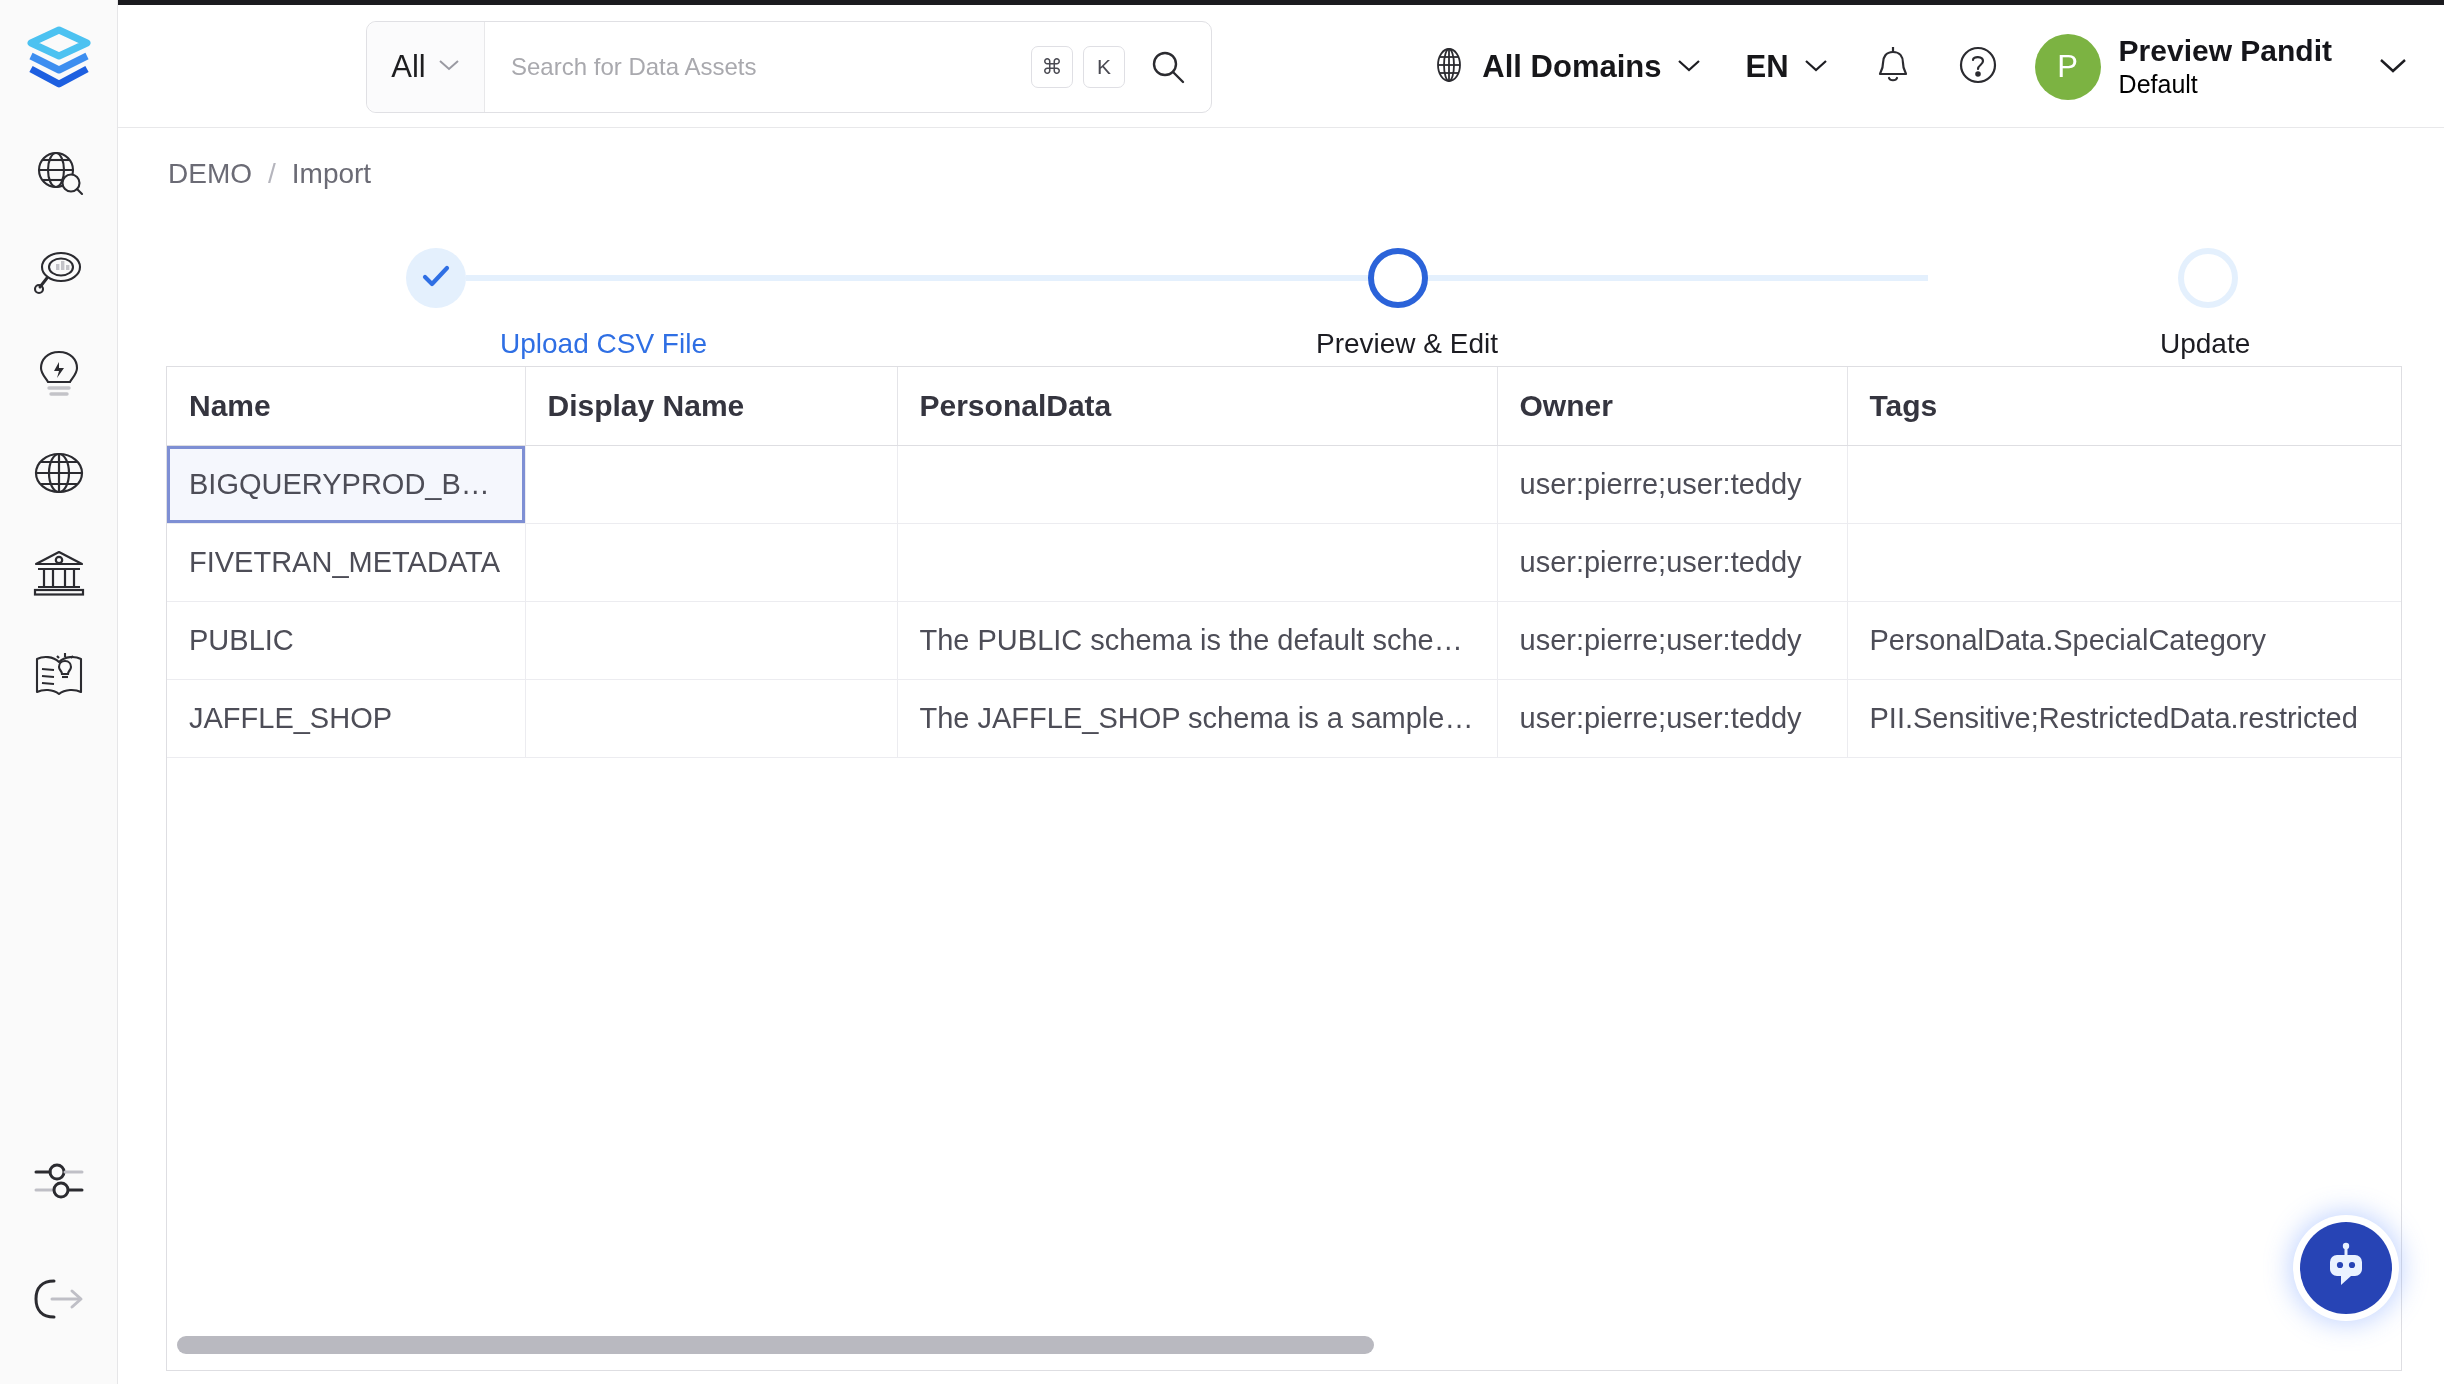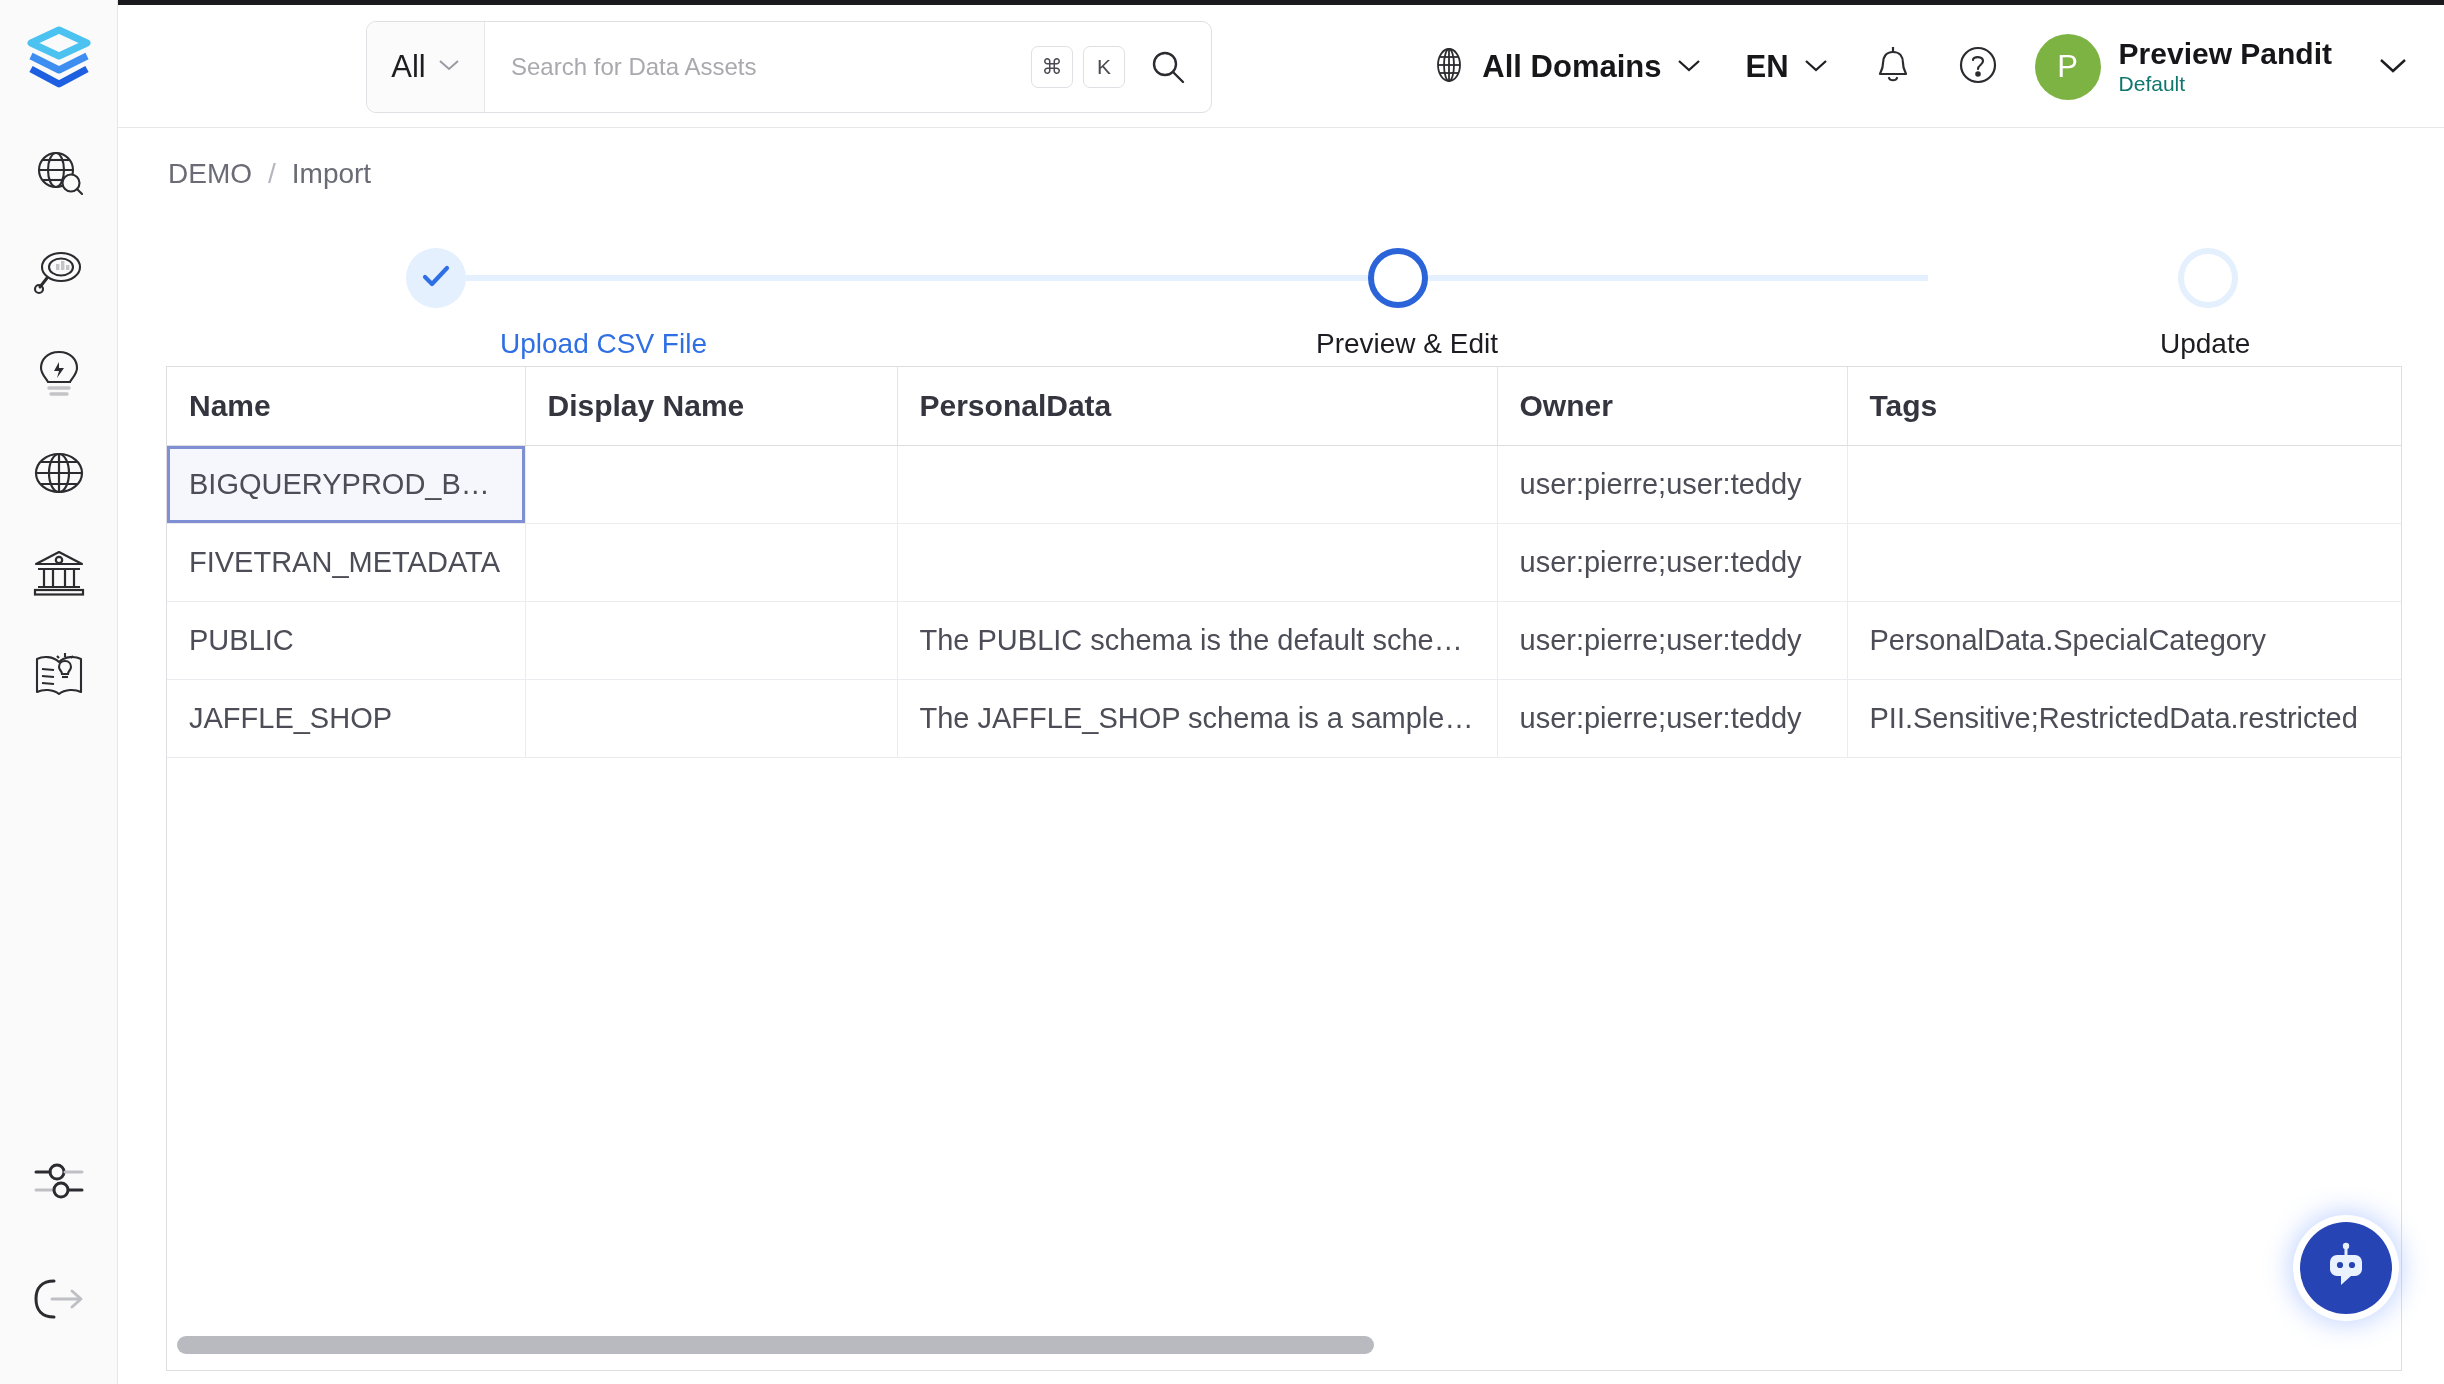--- a/index.html
+++ b/index.html
@@ -57,21 +57,21 @@
   .hdr-item { display:flex; align-items:center; gap:14px; cursor:pointer; padding:0 22px; }
   .hdr-item .t { font-size:31px; color:#17171a;font-weight:bold; }
   .chev { display:inline-block; }
   .avatar {
     width:66px; height:66px; border-radius:50%; background:#7cb342;
     color:#fff; display:flex; align-items:center; justify-content:center;
     font-size:31px;
   }
   .userbox { display:flex; align-items:center; gap:18px; cursor:pointer; padding-left:14px; }
   .uname { font-size:30px; font-weight:bold; color:#15151a; line-height:1.15; }
-  .urole { font-size:21px; color:#0f766e; line-height:1.2; }
+  .urole { font-size:25px; color:#000000; line-height:1.2; }
 
   
   .content { position:absolute; left:118px; top:128px; width:2326px; height:1256px; background:#fff; }
 
   .crumbs { position:absolute; left:50px; top:30px; display:flex; align-items:center; gap:16px; font-size:28px; }
   .crumbs .c { color:#6b6b75; cursor:pointer; }
   .crumbs .sep { color:#b5b5bd; }
 
   
   .stepper { position:absolute; left:0; top:84px; width:2326px; height:150px; }

